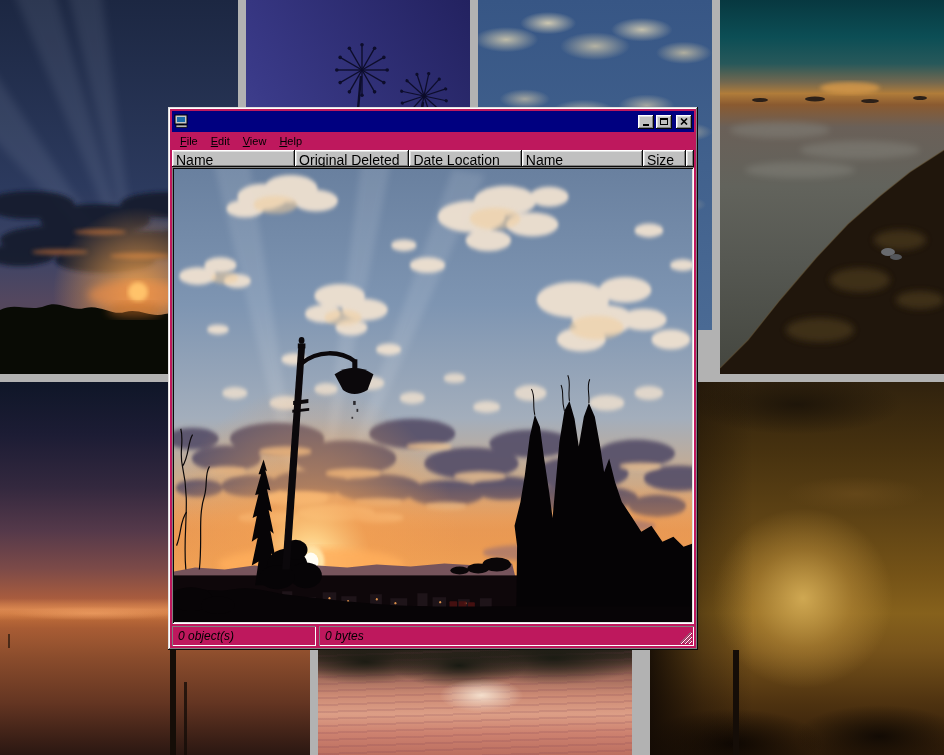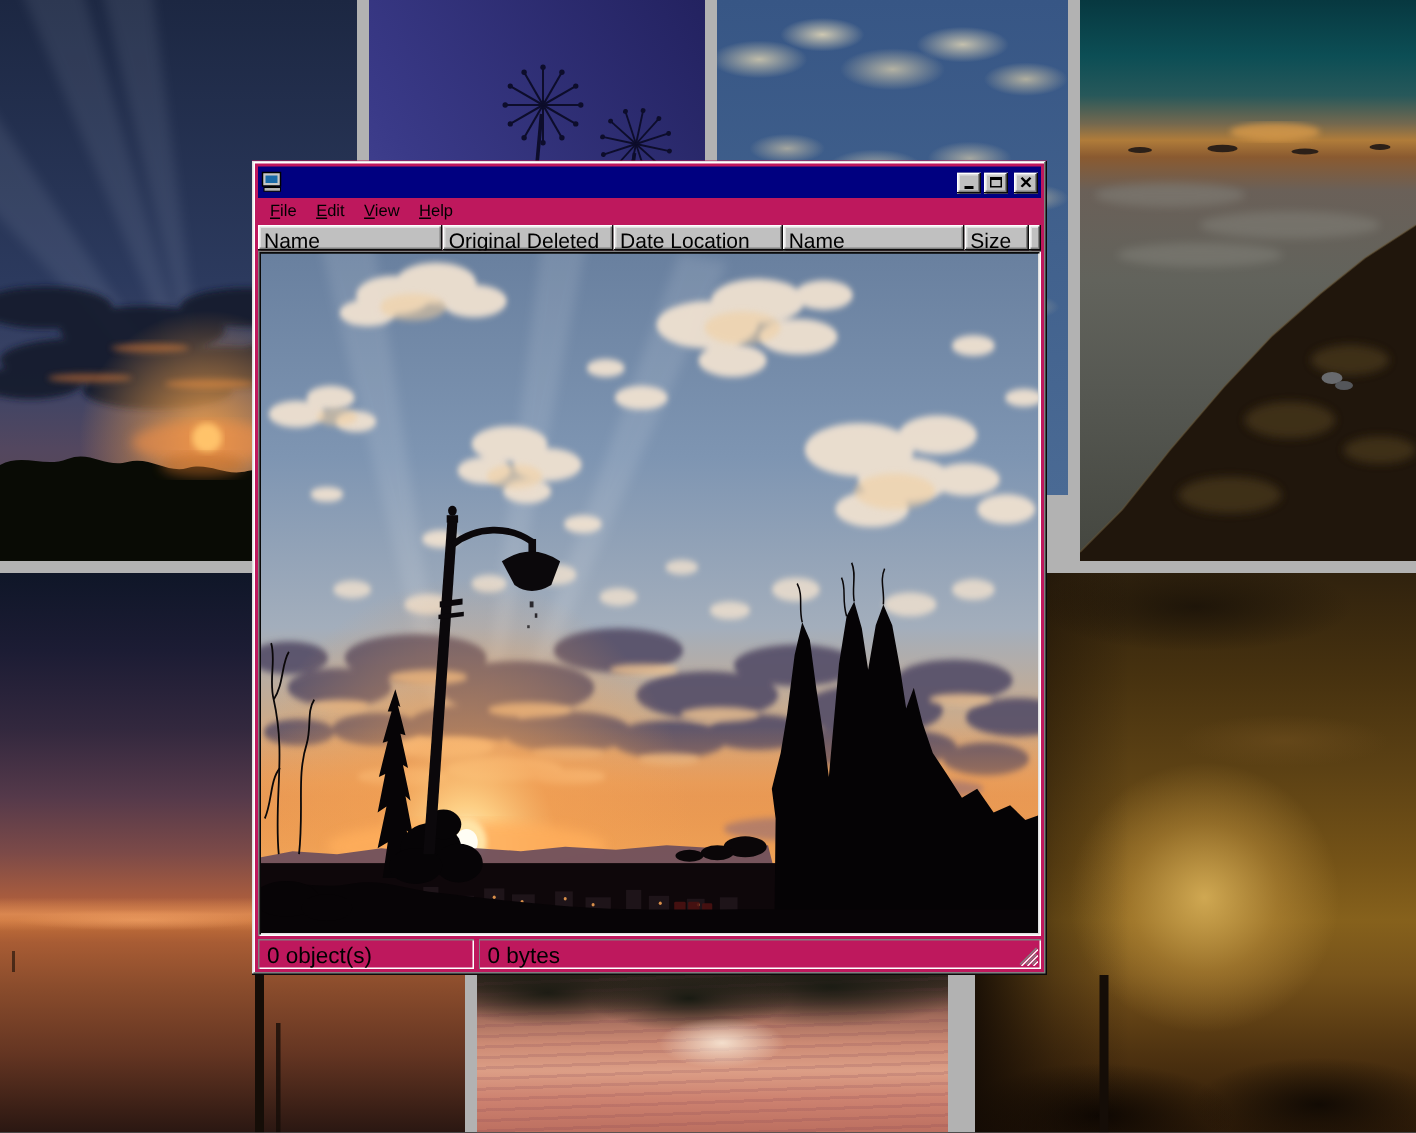--- a/index.html
+++ b/index.html
@@ -80,22 +80,22 @@
   .headerrow{height:17px;display:flex;flex:0 0 auto;}
   .hcell{background:#c0c0c0;font-size:14px;color:#000;padding:2px 4px 0 4px;box-sizing:border-box;
     box-shadow: inset -1px -1px #0a0a0a, inset 1px 1px #fff, inset -2px -2px #808080, inset 2px 2px #dfdfdf;
     white-space:nowrap;overflow:hidden;}
   .hc-name{width:126px;} .hc-ol{width:117px;} .hc-dd{width:115px;} .hc-type{width:124px;}
   .hc-size{width:44px;text-align:left;} .hc-blank{flex:1 1 auto;}
   .client{flex:1 1 auto;background:#000;padding:2px;box-sizing:border-box;min-height:0;
     box-shadow: inset 1px 1px #808080, inset -1px -1px #fff, inset 2px 2px #0a0a0a, inset -2px -2px #dfdfdf;}
   .client svg{display:block;width:100%;height:100%;}
   .statusbar{height:20px;margin-top:2px;display:flex;gap:3px;position:relative;flex:0 0 auto;}
-  .spanel{box-shadow: inset 1px 1px #808080, inset -1px -1px #fff;font-size:15px;color:#000;
-    padding:3px 0 0 6px;box-sizing:border-box;white-space:nowrap;overflow:hidden;}
+  .spanel{box-shadow: inset 1px 1px #808080, inset -1px -1px #fff;font-size:12px;color:#000;
+    padding:3px 0 0 6px;box-sizing:border-box;white-space:nowrap;overflow:hidden;font-style:italic;}
   .sp1{width:144px;} .sp2{flex:1 1 auto;}
   .grip{position:absolute;right:2px;bottom:2px;width:13px;height:13px;cursor:nwse-resize;}
 </style>
 </head>
 <body>
 
 <div class="screen">
 
   <div class="tile tileA">
     <svg class="tsvg" viewBox="0 0 238 374" preserveAspectRatio="none">

